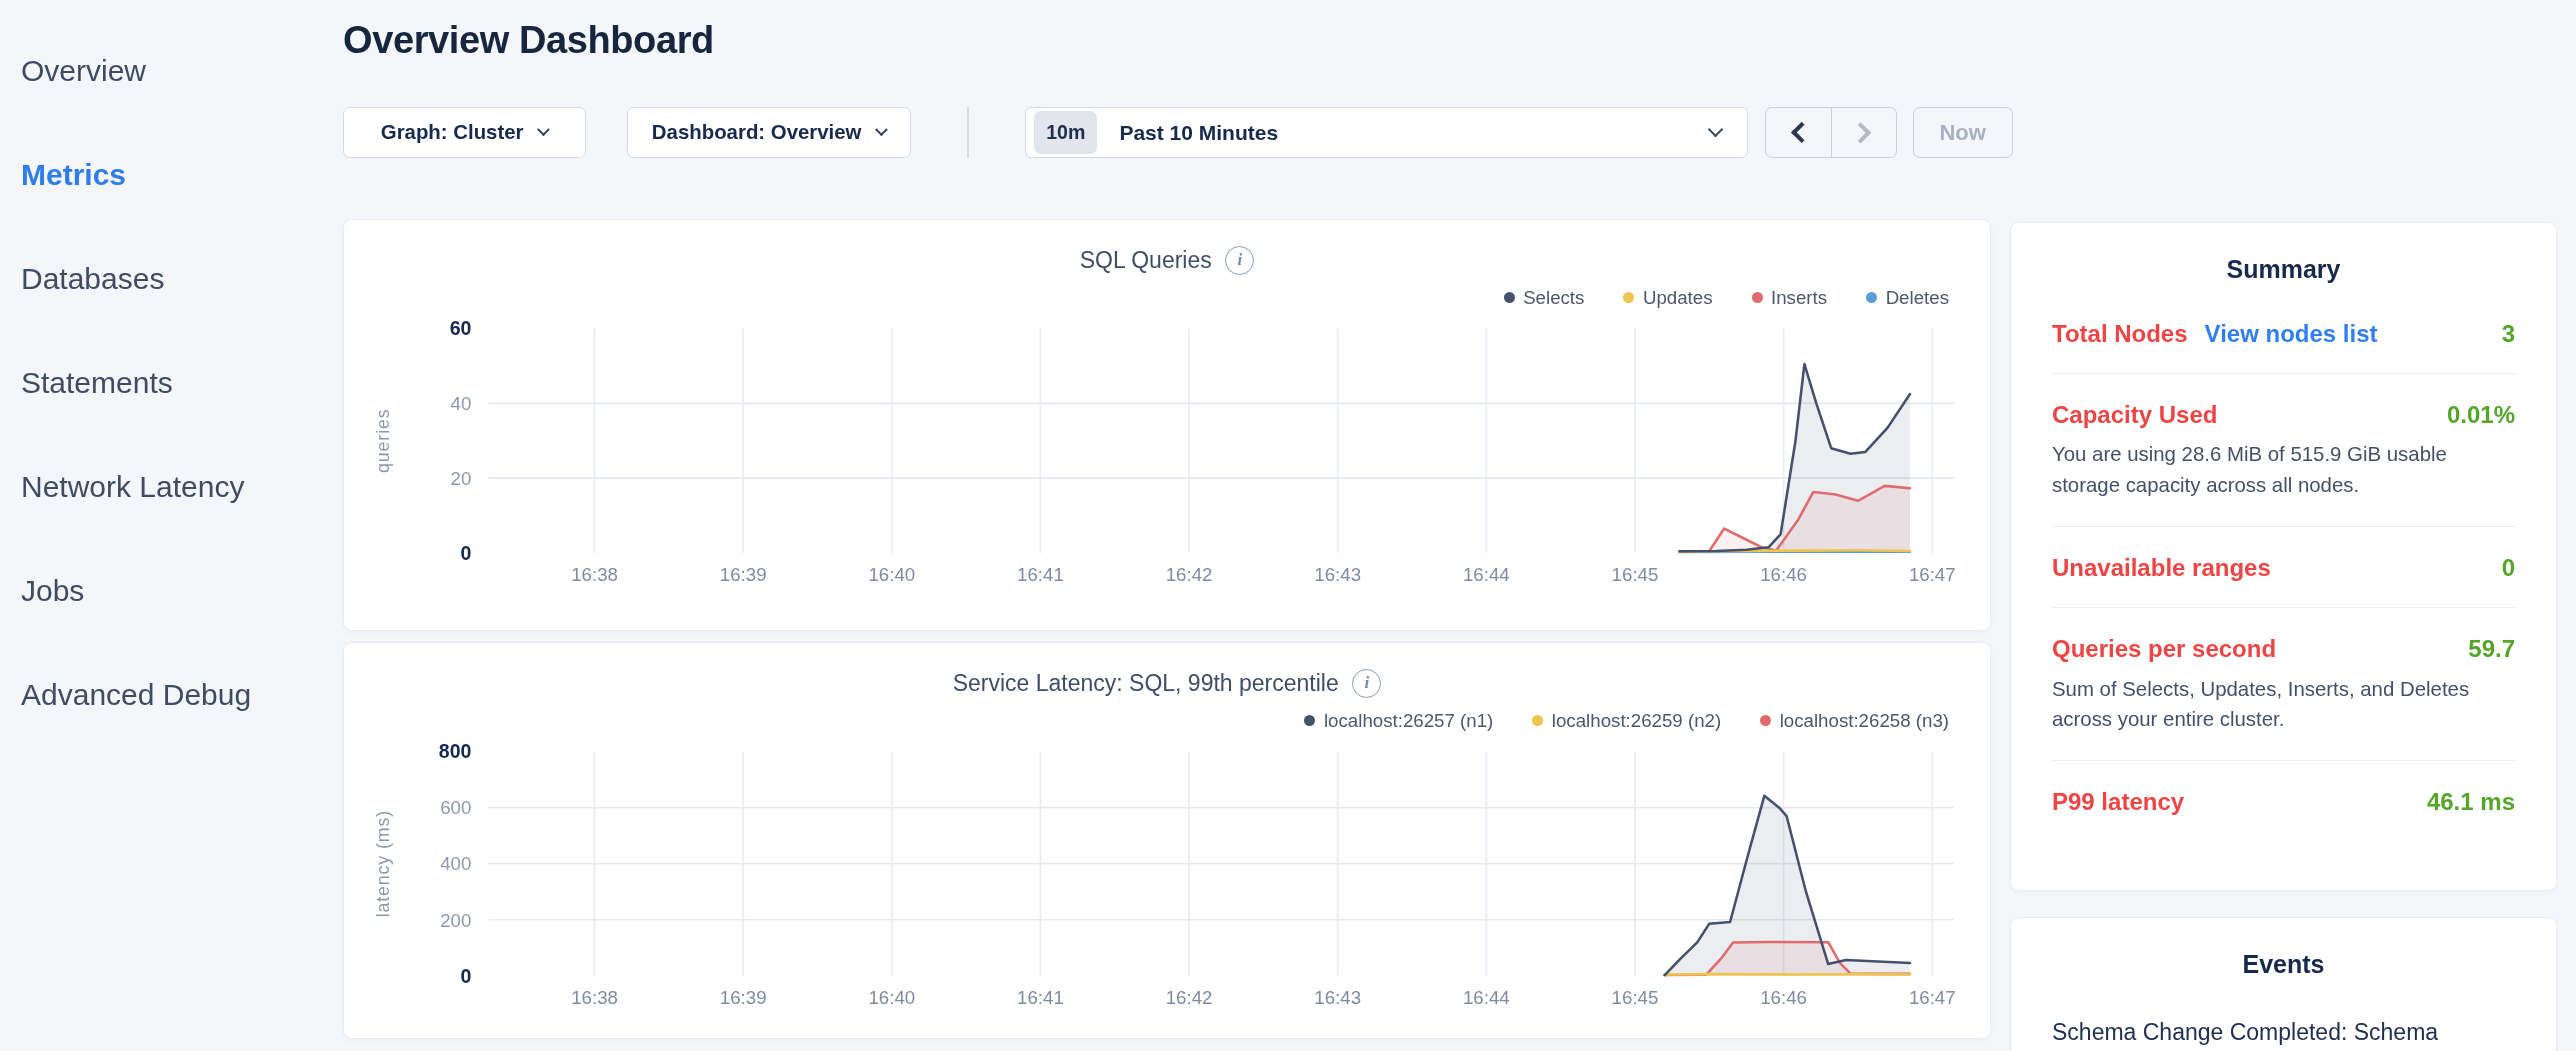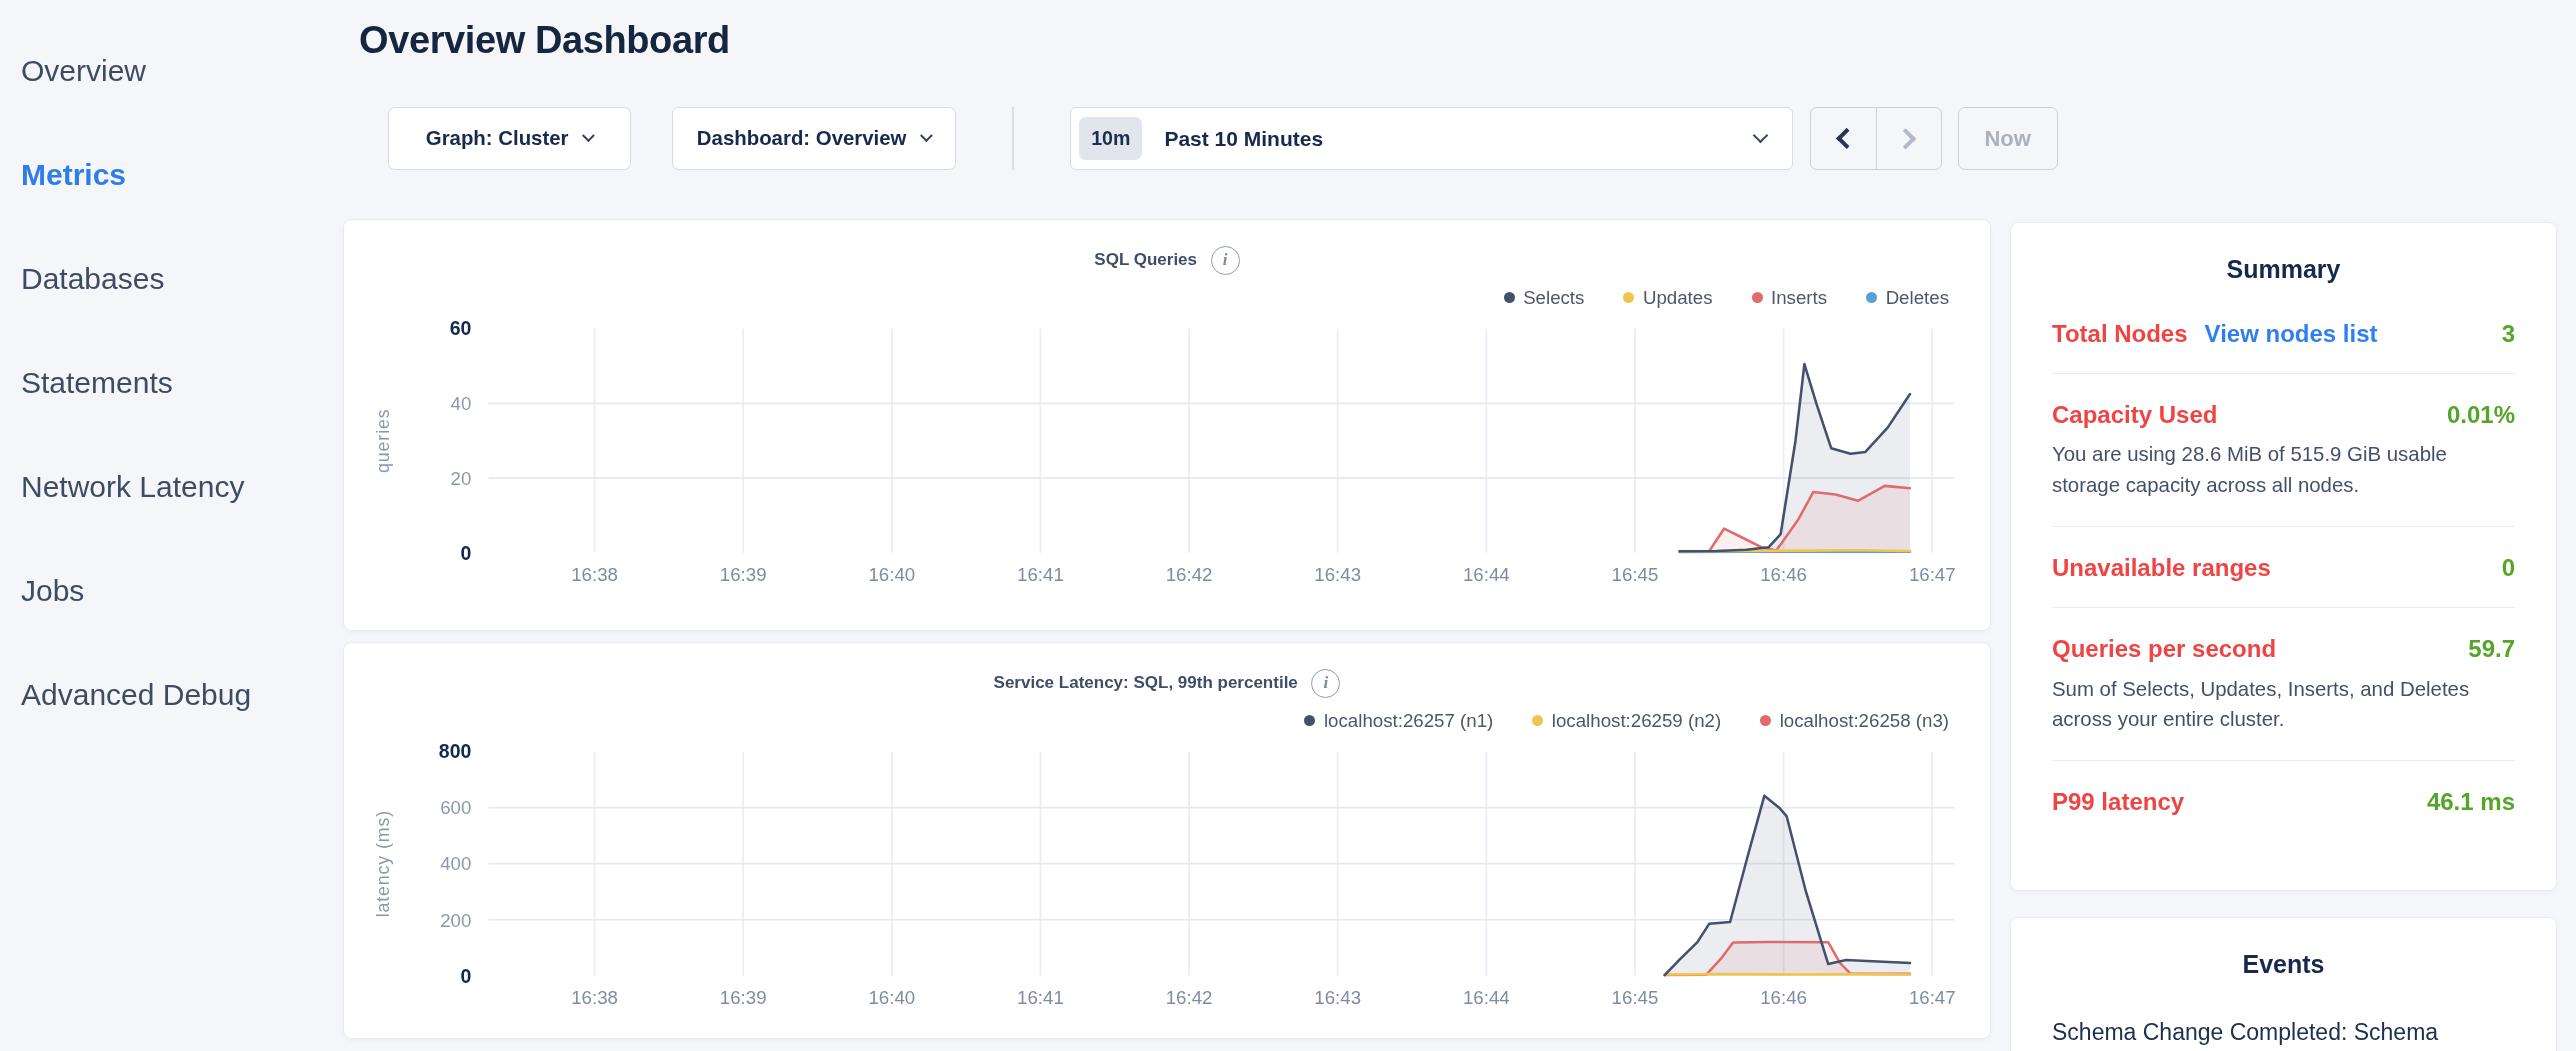--- a/index.html
+++ b/index.html
@@ -17,28 +17,28 @@
     padding: 22px 0 0 21px;
     display: flex; flex-direction: column; gap: 43px;
   }
   .side-item {
     font-size: 30px; color: #3e4c63; cursor: pointer; line-height: 25px; margin-top: 36px;
   }
   .side-item.active { color: #2f7deb; font-weight: bold; }
 
   
   .page-title {
-    position: absolute; left: 359px; top: 18.7px;
+    position: absolute; left: 343px; top: 18.7px;
     font-size: 38px; font-weight: 600; color: #16263f; letter-spacing: -0.4px;
   }
 
   
   .controls {
-    position: absolute; left: 343px; top: 107px; height: 63px;
-    display: flex; align-items: stretch; margin-left: 45px;
+    position: absolute; left: 343px; top: 107px; height: 51px;
+    display: flex; align-items: stretch;
   }
   .ctl-btn {
     background: #fff; border: 1.7px solid #d6dbe3; border-radius: 6.8px;
     display: inline-flex; align-items: center; justify-content: center; gap: 15.3px;
     font-size: 20.4px; font-weight: bold; color: #17294d; cursor: pointer;
   }
   .dd-graph { width: 243px; }
   .dd-dash  { width: 284px; margin-left: 41px; }
   .chev-down {
     width: 9.4px; height: 9.4px; border-left: 2.6px solid #33415e; border-bottom: 2.6px solid #33415e;
@@ -76,21 +76,21 @@
     position: absolute; background: #fff; border: 1.7px solid #e8ecf1; border-radius: 8.5px;
     box-shadow: 0 1.7px 5.1px rgba(20,40,80,0.03);
   }
   .chart-card-1 { left: 343px; top: 219px; width: 1648px; height: 412px; }
   .chart-card-2 { left: 343px; top: 642px; width: 1648px; height: 397px; }
   .summary-card { left: 2010px; top: 222px; width: 547px; height: 669px; }
   .events-card  { left: 2010px; top: 917px; width: 547px; height: 323px; }
 
   
   .chart-title-row { display: flex; align-items: center; justify-content: center; gap: 13.6px; margin-top: 25.5px; }
-  .chart-title { font-size: 17px; font-weight: bold; color: #404d66; text-align: center; }
+  .chart-title { font-size: 23px; font-weight: normal; color: #404d66; text-align: center; }
   .info-icon {
     width: 29px; height: 29px; border: 1.7px solid #8d99b6; border-radius: 50%;
     display: inline-flex; align-items: center; justify-content: center;
     color: #7c89a7; font-size: 17px; font-family: "Liberation Serif", serif; font-style: italic; font-weight: bold;
     cursor: pointer;
   }
   .info-icon::before { content: "i"; }
   .legend { display: flex; justify-content: flex-end; gap: 39px; margin: 12px 41px 0 0; }
   .legend-item { display: flex; align-items: center; gap: 8.5px; }
   .legend-dot { width: 11px; height: 11px; border-radius: 50%; }

